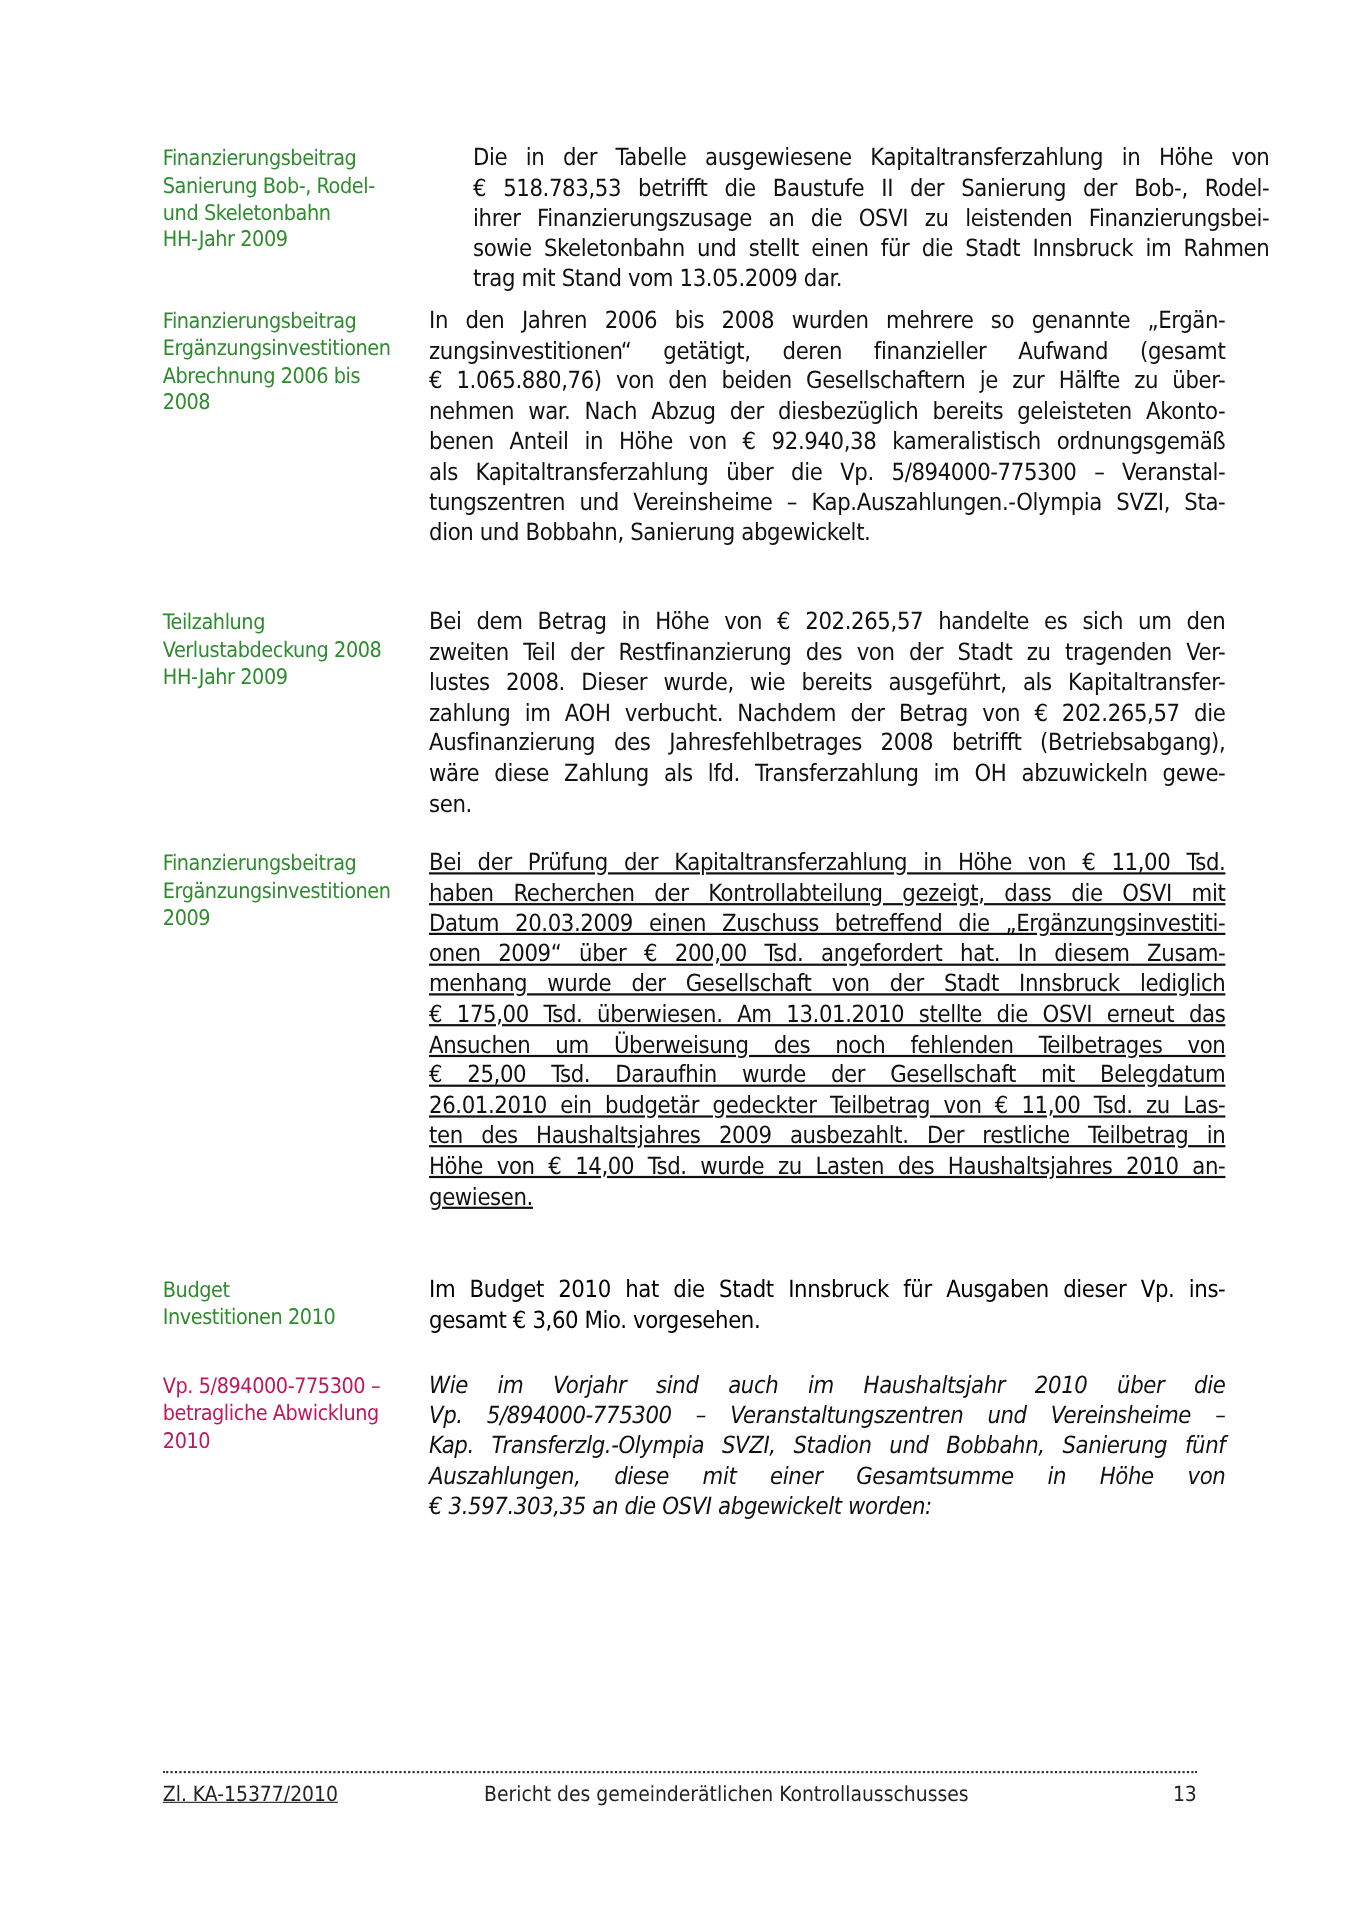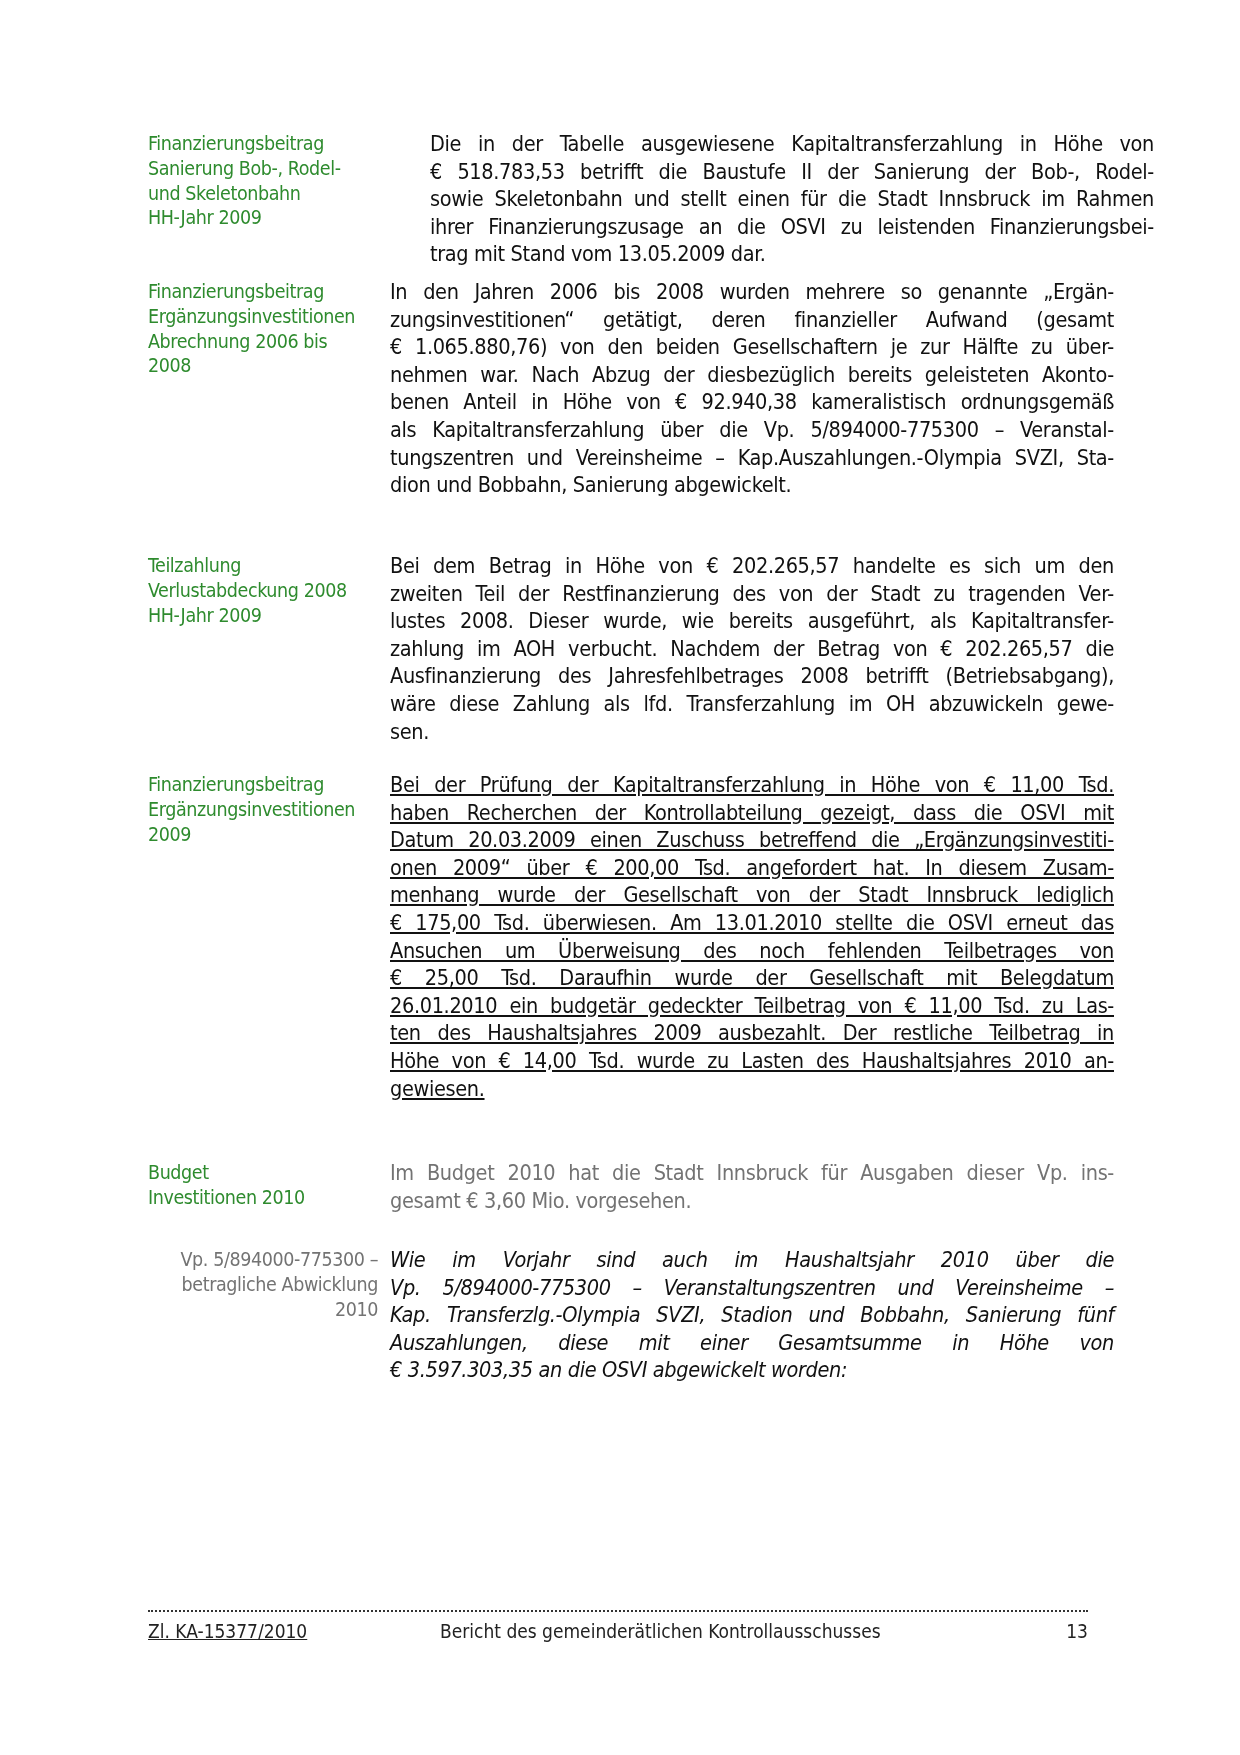--- a/index.html
+++ b/index.html
@@ -28,22 +28,22 @@
   <div class="section" style="top:132px">
     <div class="margin-note" style="color: rgb(46, 139, 46);">
       <span>Finanzierungsbeitrag</span>
       <span>Sanierung Bob-, Rodel-</span>
       <span>und Skeletonbahn</span>
       <span>HH-Jahr 2009</span>
     </div>
     <div class="body-text" style="top: -2px; color: rgb(17, 17, 17); margin-left: 40px;">
       <span>Die in der Tabelle ausgewiesene Kapitaltransferzahlung in Höhe von</span>
       <span>€ 518.783,53 betrifft die Baustufe II der Sanierung der Bob-, Rodel-</span>
+      <span>ihrer Finanzierungszusage an die OSVI zu leistenden Finanzierungsbei-</span>
       <span>sowie Skeletonbahn und stellt einen für die Stadt Innsbruck im Rahmen</span>
-      <span>ihrer Finanzierungszusage an die OSVI zu leistenden Finanzierungsbei-</span>
       <span class="last">trag mit Stand vom 13.05.2009 dar.</span>
     </div>
   </div>
 
   <div class="section" style="top:280px">
     <div class="margin-note" style="color: rgb(46, 139, 46);">
       <span>Finanzierungsbeitrag</span>
       <span>Ergänzungsinvestitionen</span>
       <span>Abrechnung 2006 bis</span>
       <span>2008</span>
@@ -97,28 +97,28 @@
       <span>Höhe von € 14,00 Tsd. wurde zu Lasten des Haushaltsjahres 2010 an-</span>
       <span class="last">gewiesen.</span>
     </div>
   </div>
 
   <div class="section" style="top:1161px">
     <div class="margin-note" style="color: rgb(46, 139, 46);">
       <span>Budget</span>
       <span>Investitionen 2010</span>
     </div>
-    <div class="body-text" style="top: -2px; color: #737373;">
+    <div class="body-text" style="top: -2px; color: #000000;">
       <span>Im Budget 2010 hat die Stadt Innsbruck für Ausgaben dieser Vp. ins-</span>
       <span class="last">gesamt € 3,60 Mio. vorgesehen.</span>
     </div>
   </div>
 
   <div class="section" style="top:1248px">
-    <div class="margin-note" style="color: #737373; text-align: right;">
+    <div class="margin-note" style="color: #be185d;">
       <span>Vp. 5/894000-775300 –</span>
       <span>betragliche Abwicklung</span>
       <span>2010</span>
     </div>
     <div class="body-text" style="top: -2px; color: rgb(17, 17, 17); font-style: italic;">
       <span>Wie im Vorjahr sind auch im Haushaltsjahr 2010 über die</span>
       <span>Vp. 5/894000-775300 – Veranstaltungszentren und Vereinsheime –</span>
       <span>Kap. Transferzlg.-Olympia SVZI, Stadion und Bobbahn, Sanierung fünf</span>
       <span>Auszahlungen, diese mit einer Gesamtsumme in Höhe von</span>
       <span class="last">€ 3.597.303,35 an die OSVI abgewickelt worden:</span>

